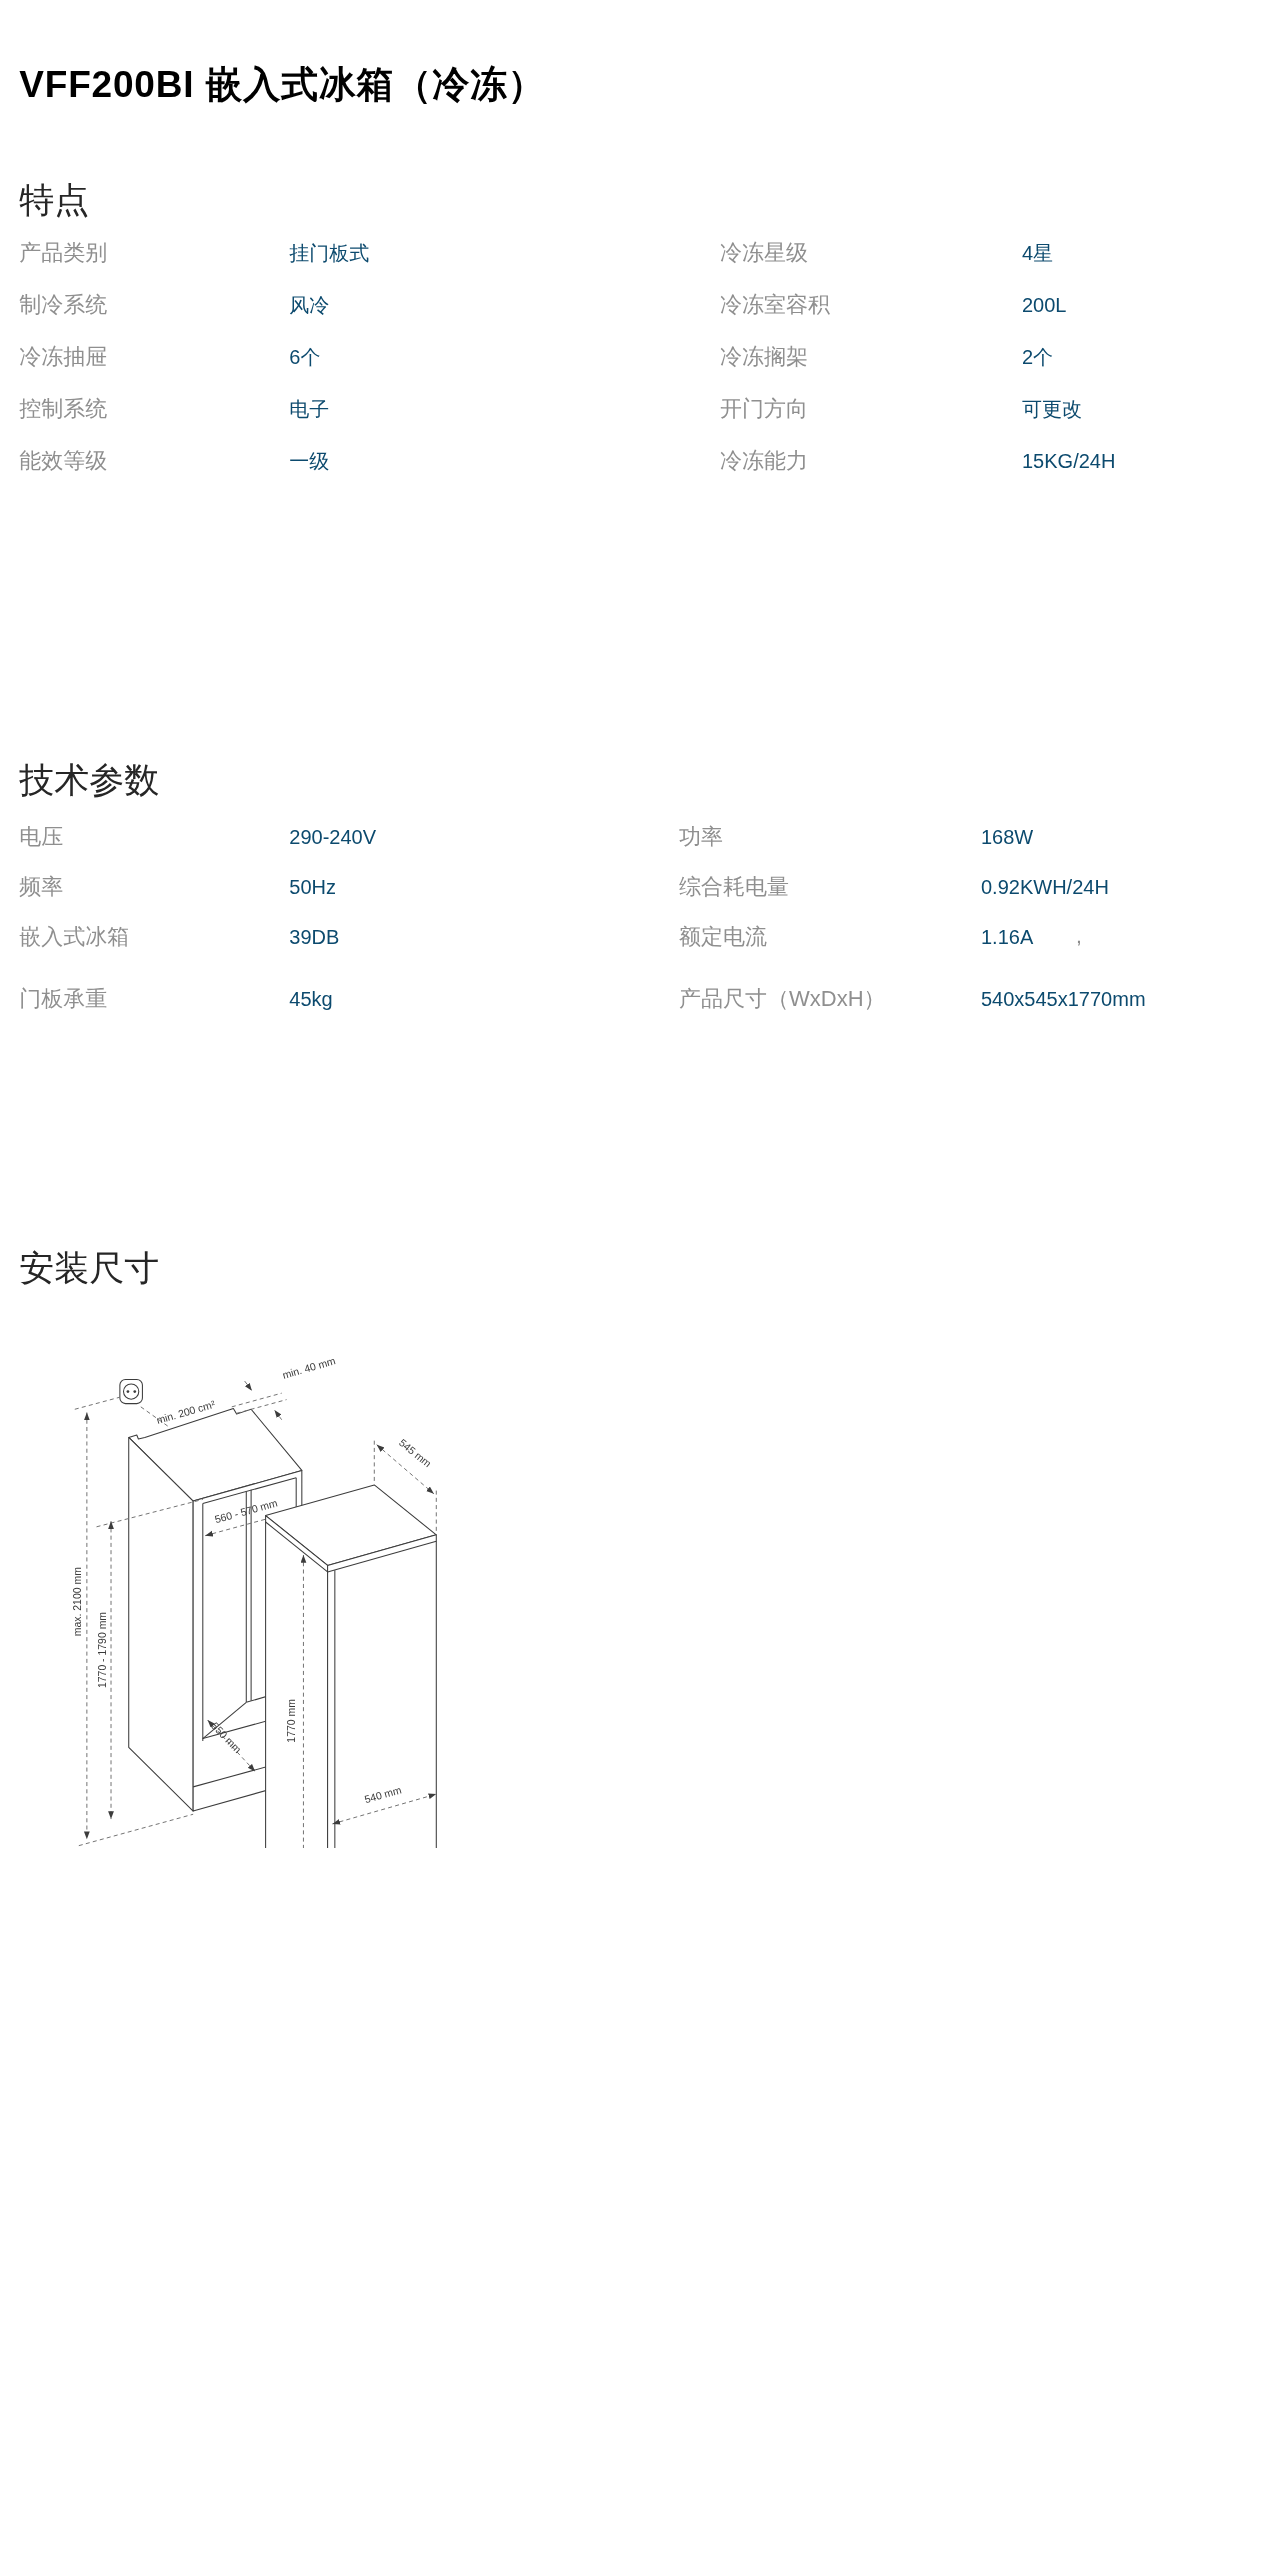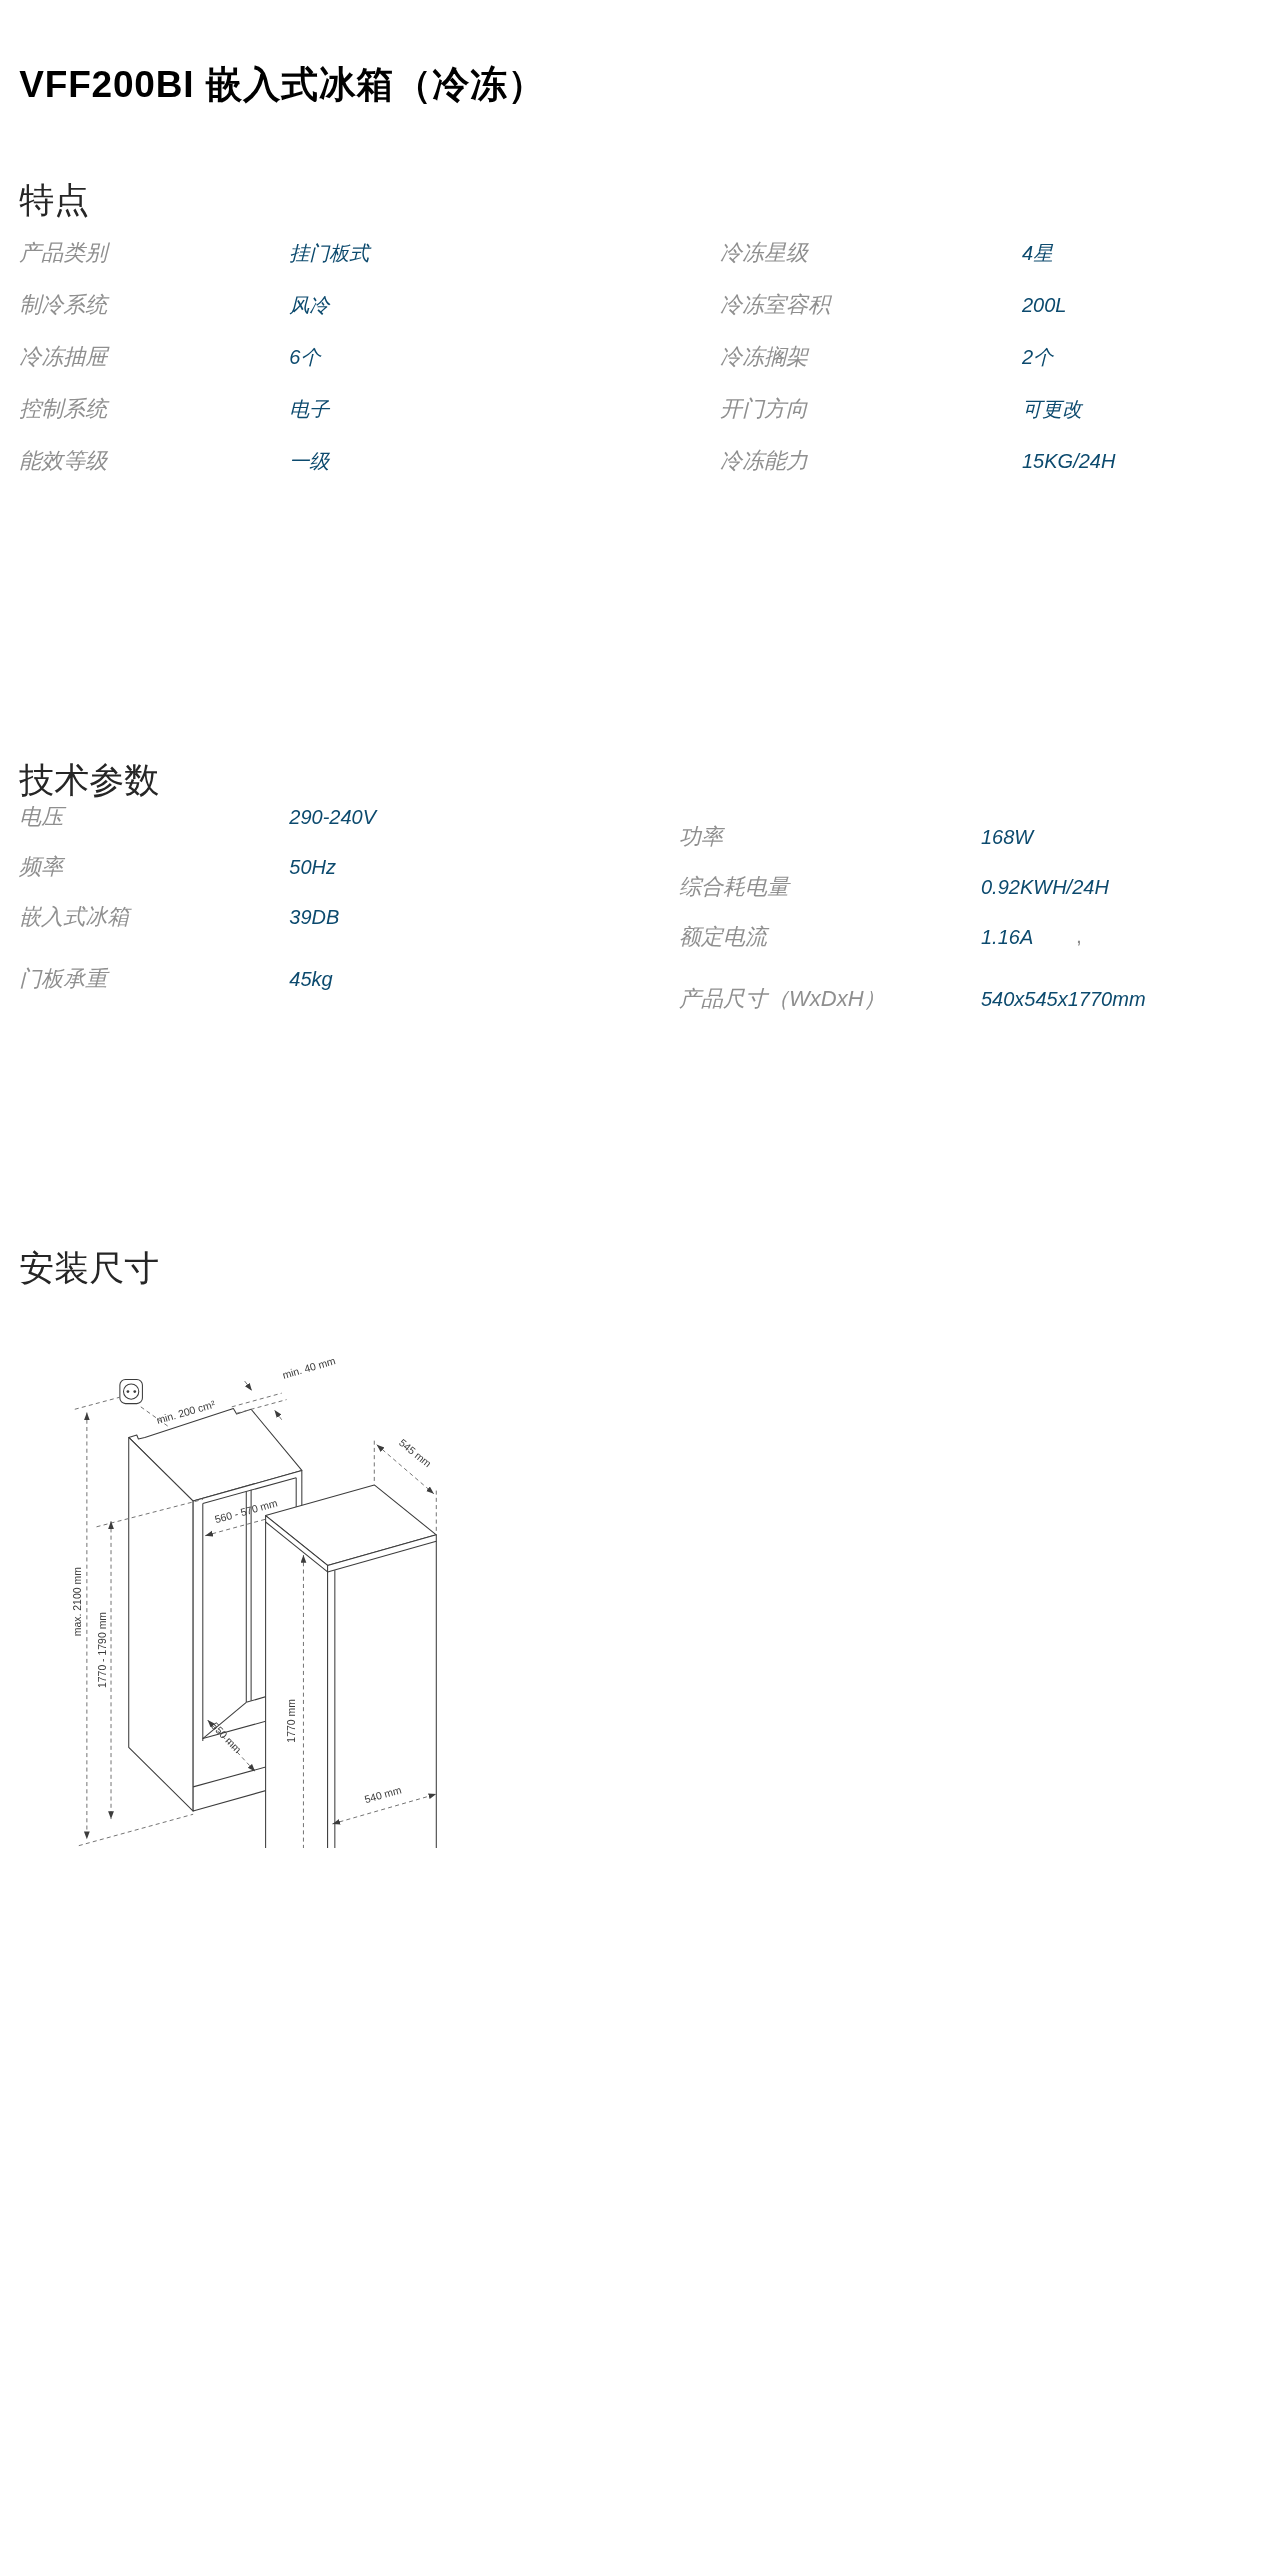--- a/index.html
+++ b/index.html
@@ -4,30 +4,30 @@
 <style>
   html,body{margin:0;padding:0;background:#fff;}
   #page{position:relative;width:1288px;height:1848px;background:#ffffff;overflow:hidden;
         font-family:"Liberation Sans","DejaVu Sans",sans-serif;}
   .page-title{position:absolute;left:19.3px;top:35px;font-size:37px;font-weight:bold;color:#000;letter-spacing:0.8px;}
   .section-heading{position:absolute;left:19.3px;font-size:35px;font-weight:400;color:#262626;}
   #feat-heading{top:148px;}
   #tech-heading{top:728px;}
   #install-heading{top:1216px;}
   .spec-col{position:absolute;}
-  .spec-row{height:52px;display:flex;align-items:center;font-style:italic;}
+  .spec-row{height:52px;display:flex;align-items:center;}
   .tech .spec-row{height:50px;}
   .tech .spec-row.gap{margin-top:12px;}
   .spec-label{display:inline-block;color:#8f8f8f;font-size:22px;flex:0 0 auto;}
   .spec-value{color:#0c4a6e;font-size:20px;}
   .colL .spec-label{width:270px;}
   .colR .spec-label{width:302px;}
   #feat-left{left:19.3px;top:227px;}
   #feat-right{left:679px;top:227px;margin-left:41px;}
-  #tech-left{left:19.3px;top:792px;}
+  #tech-left{left:19.3px;top:812px;}
   #tech-right{left:679px;top:812px;}
   #stray-mark{position:absolute;left:1076px;top:924px;font-size:21px;color:#8a8a8a;}
   #diagram{position:absolute;left:48px;top:1336px;}
   #footer-bar{position:absolute;left:0;top:2566px;width:1288px;height:9.7px;background:#dde8f2;}
   svg .ln{stroke:#3c3c3c;stroke-width:1.3;fill:none;stroke-linejoin:round;}
   svg .lnf{stroke:#3c3c3c;stroke-width:1.3;fill:#ffffff;stroke-linejoin:round;}
   svg .dsh{stroke:#6e6e6e;stroke-width:1.2;fill:none;stroke-dasharray:5 4;}
   svg text{fill:#3a3a3a;font-size:13px;font-family:"Liberation Sans","DejaVu Sans",sans-serif;text-anchor:middle;}
 </style>
 </head>

